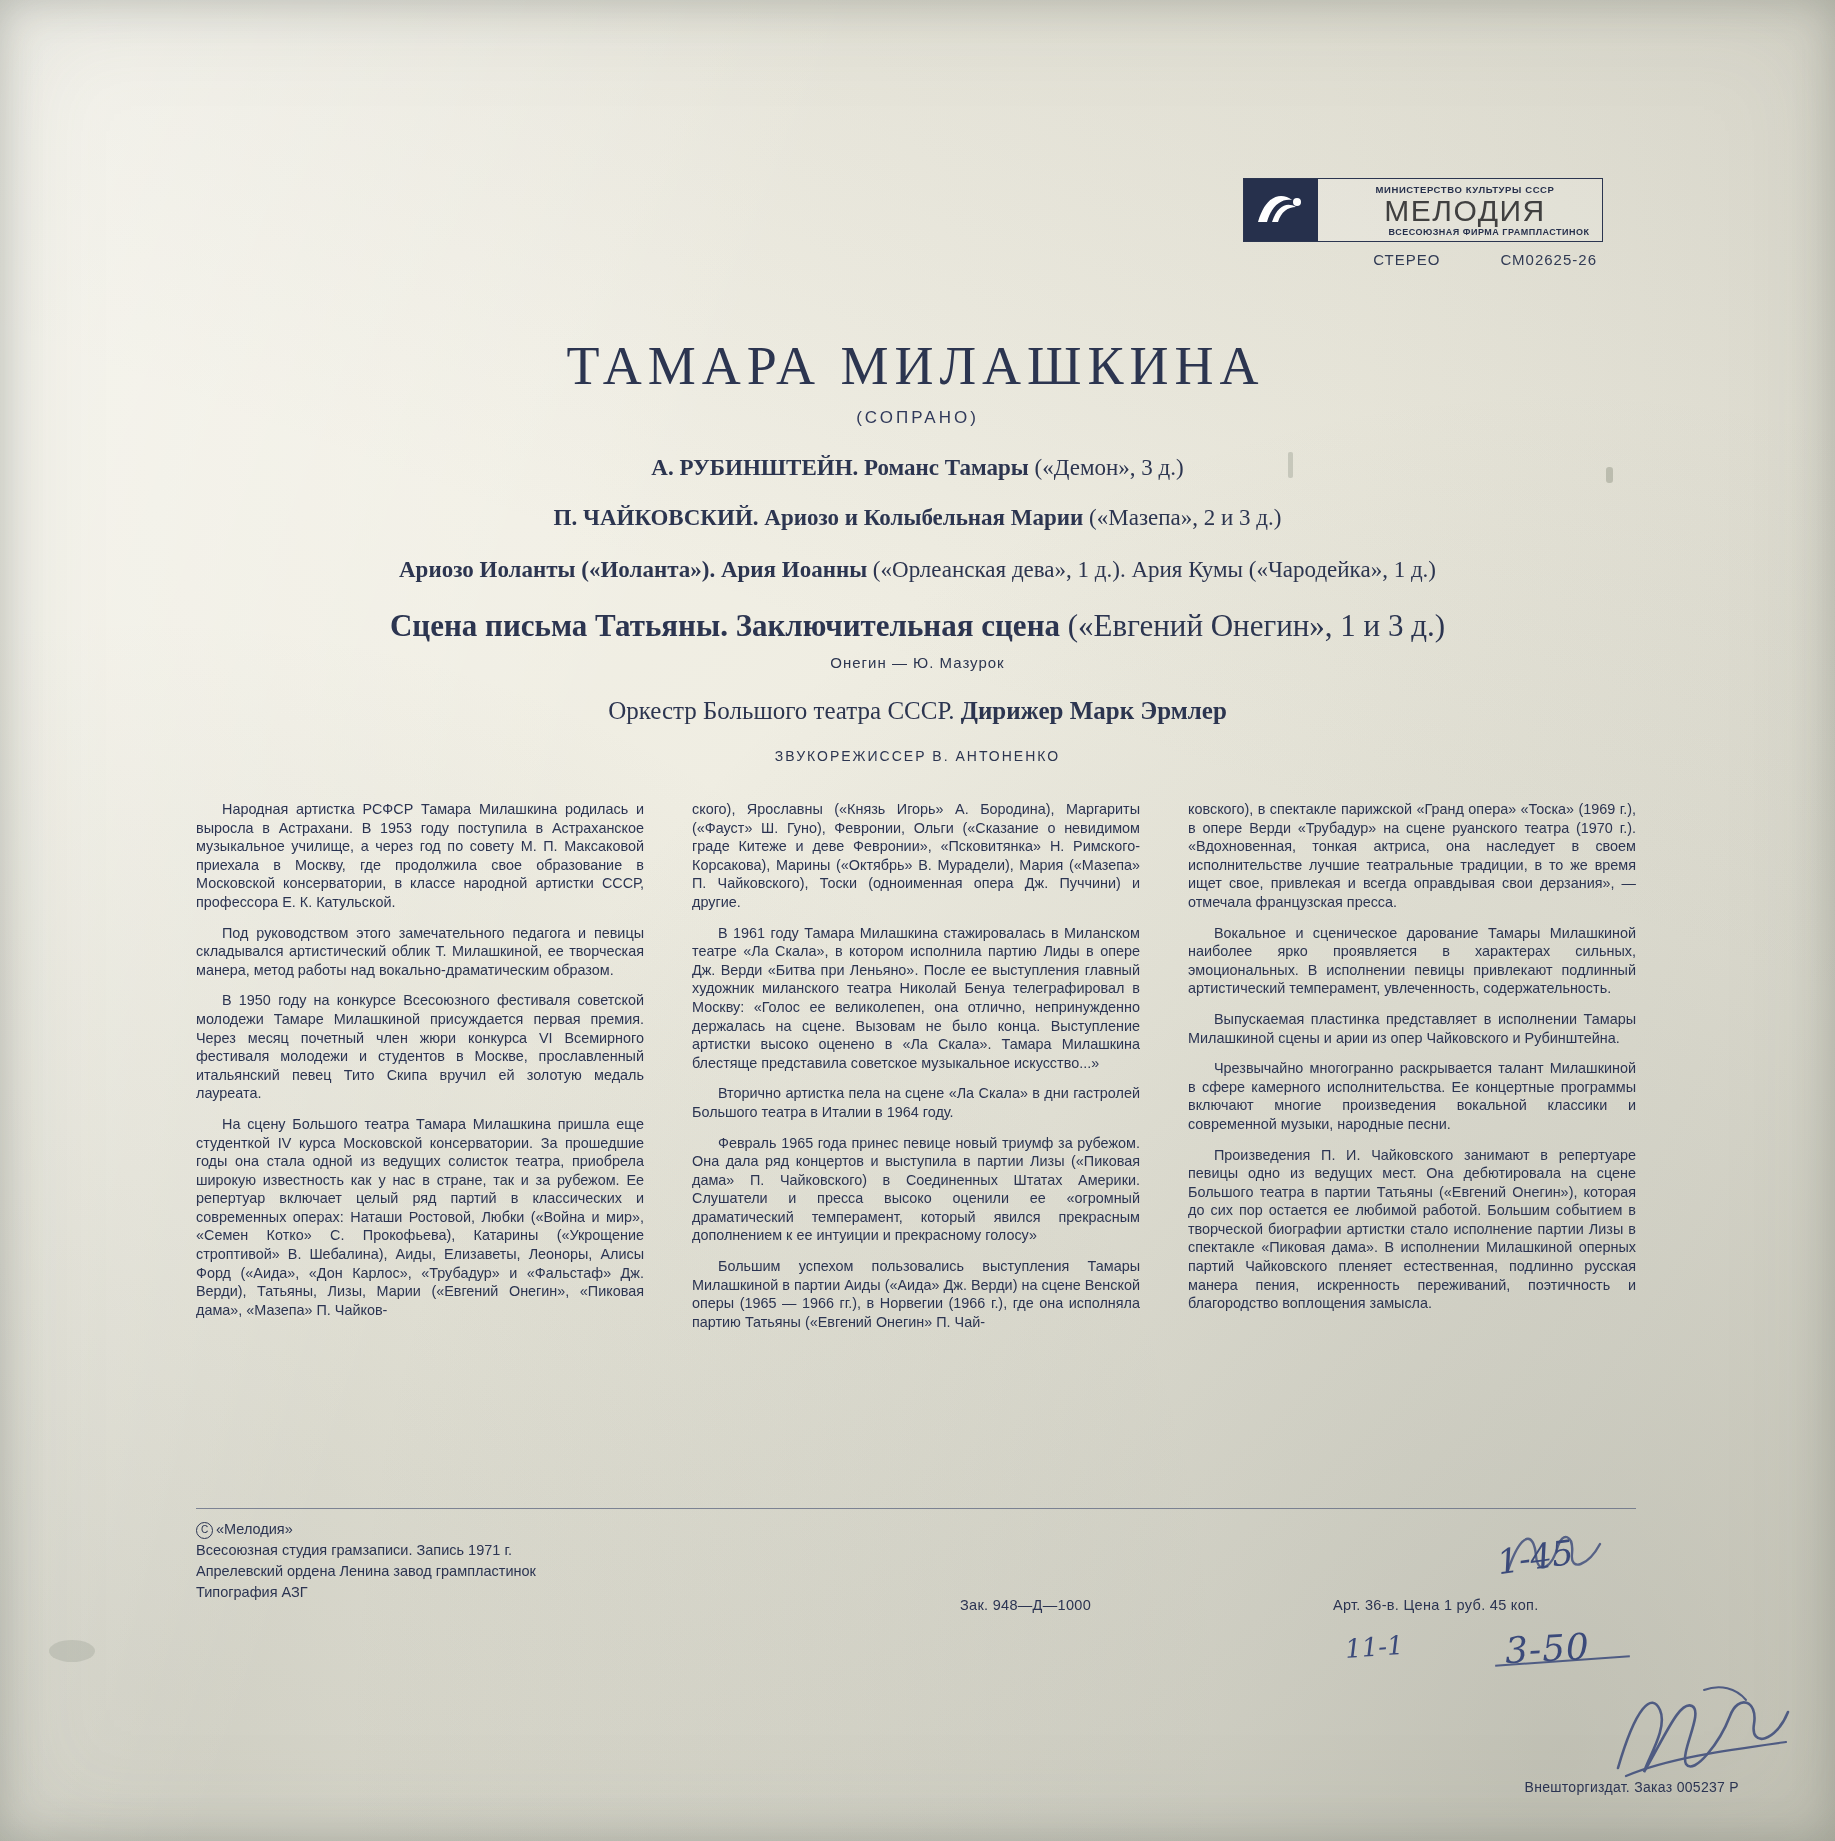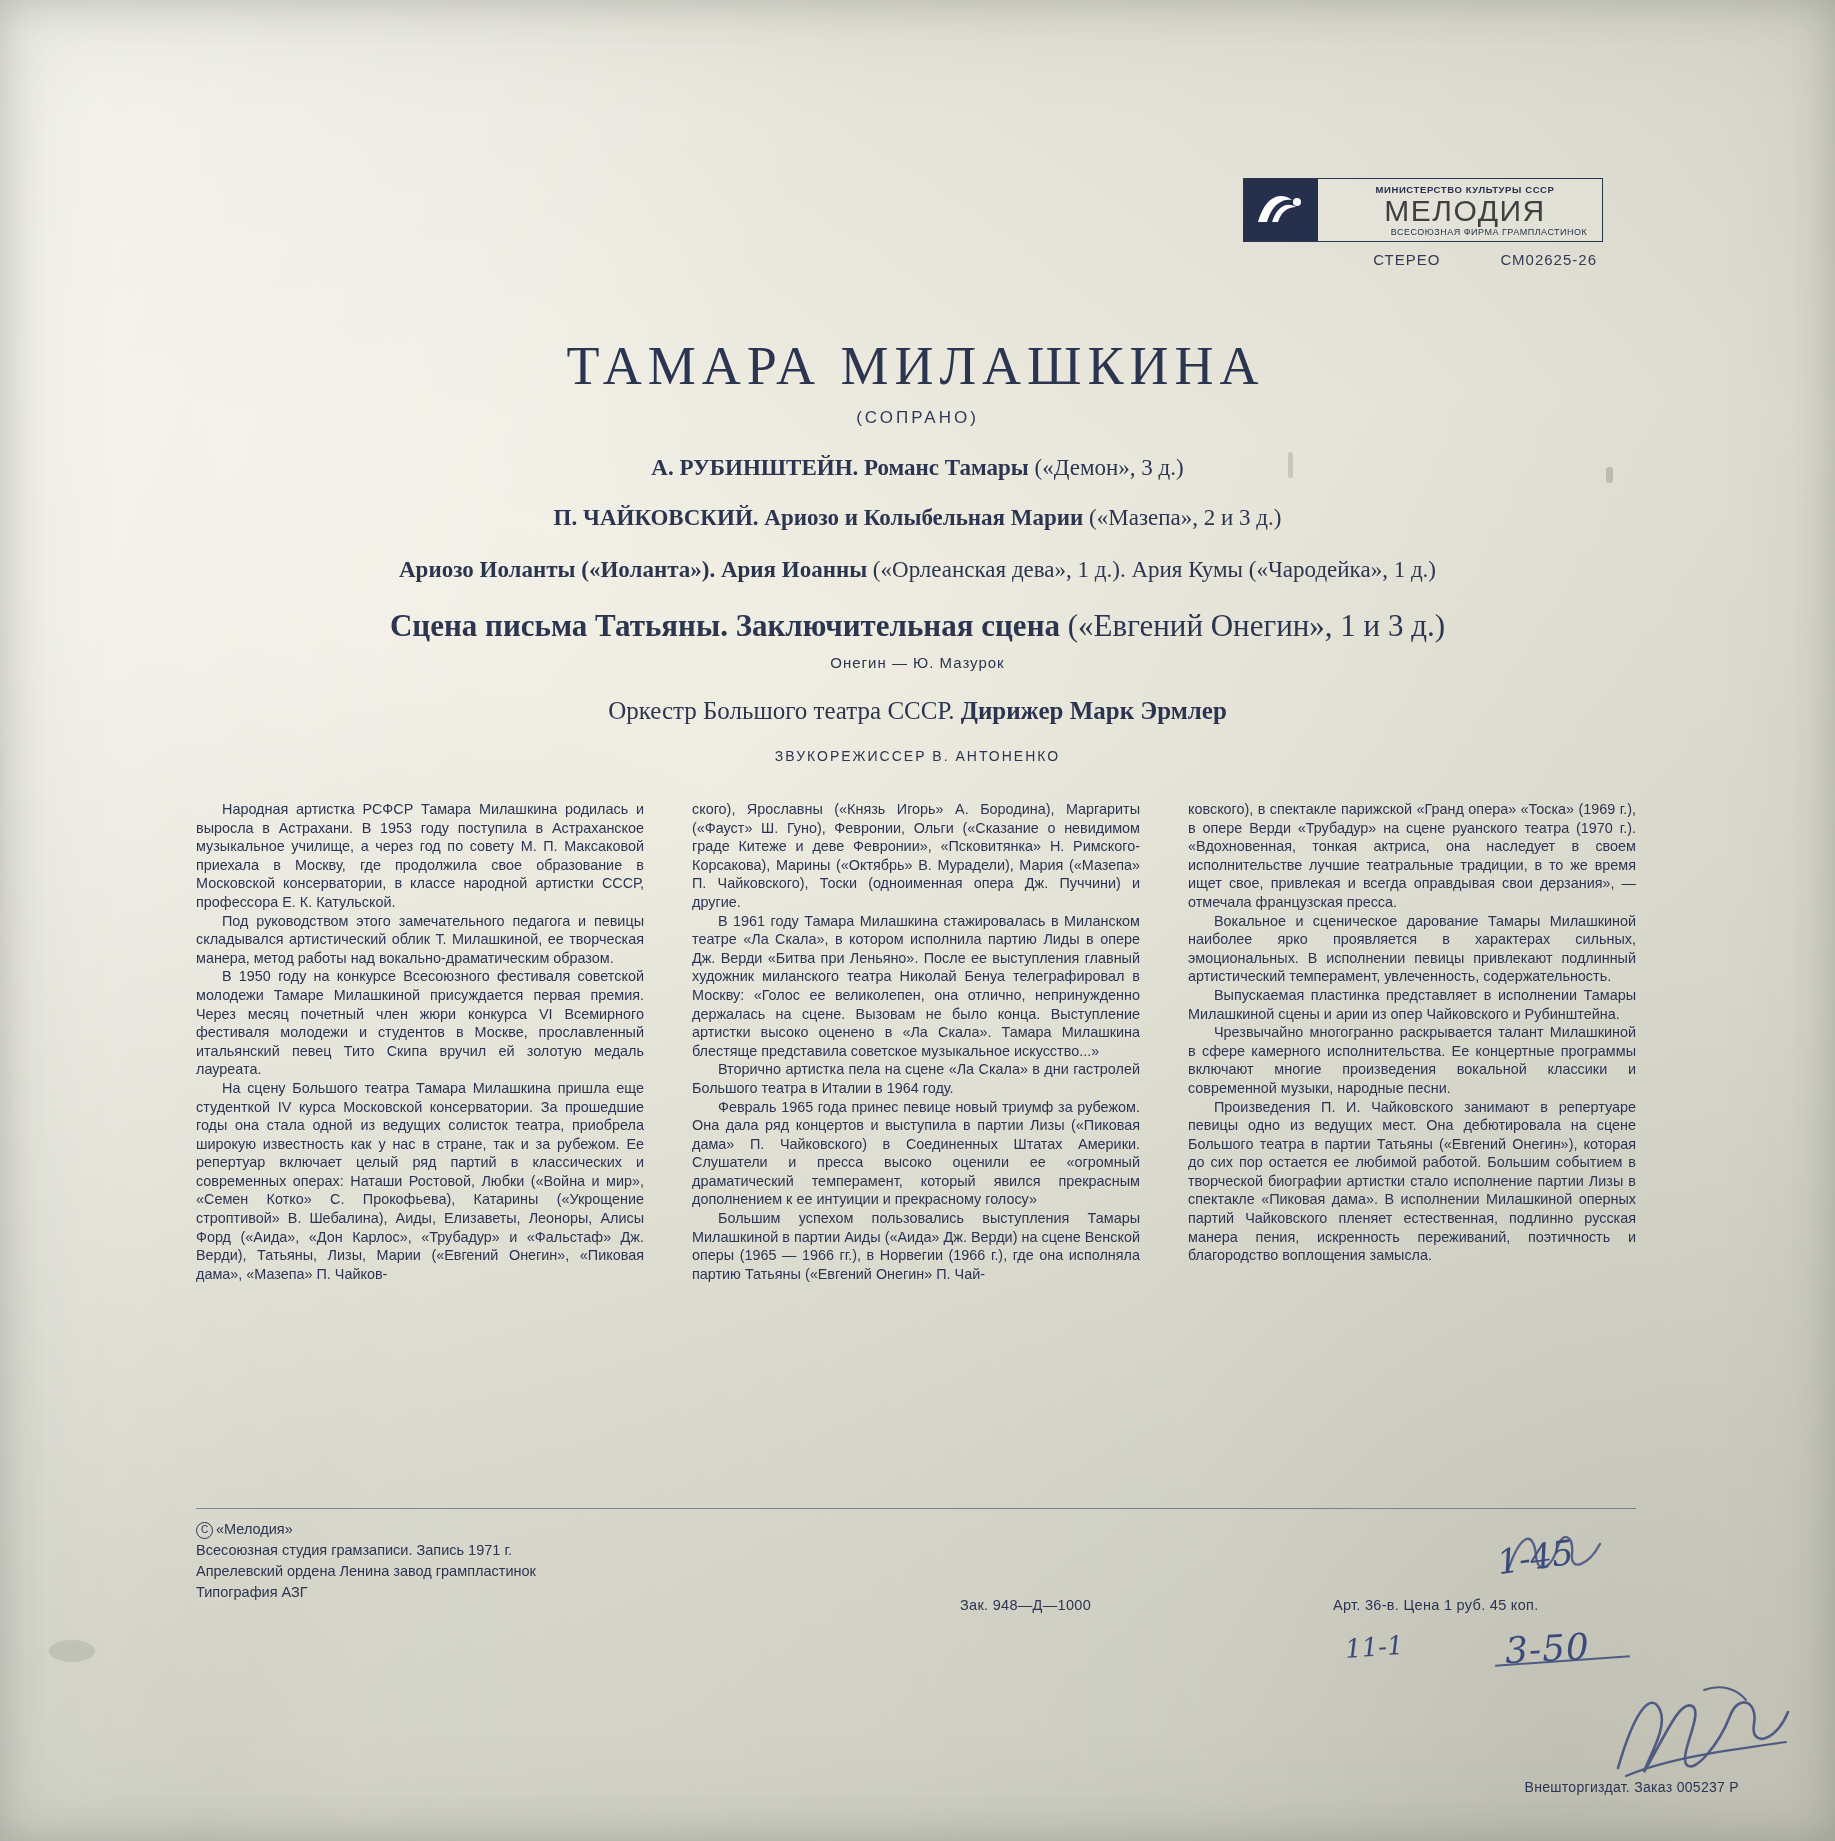--- a/index.html
+++ b/index.html
@@ -88,21 +88,21 @@
     font-weight: normal;
     letter-spacing: 1.5px;
     color: #404040;
     line-height: 1;
     margin: 1px 0 1px 0;
   }
   .logo-bottom {
     font-size: 9px;
     letter-spacing: 0.5px;
     color: #26304c;
-    font-weight: normal;
+    font-weight: bold;
     white-space: nowrap;
     padding-left: 48px;
   }
   .catalog-row {
     margin-top: 9px;
     display: flex;
     justify-content: flex-end;
     gap: 60px;
     font-size: 15px;
     color: #303a54;
@@ -186,21 +186,21 @@
   .col p {
     margin: 0;
     text-align: justify;
     text-justify: inter-word;
     font-size: 14.4px;
     line-height: 18.6px;
     color: #2b3452;
     text-indent: 26px;
     hyphens: auto;
   }
-  .col p + p { margin-top: 0px; }
+  .col p + p { margin-top: 12px; }
 
   
   .footer-rule {
     position: absolute;
     left: 196px;
     top: 1508px;
     width: 1440px;
     height: 1px;
     background: #5d6780;
     opacity: 0.75;

